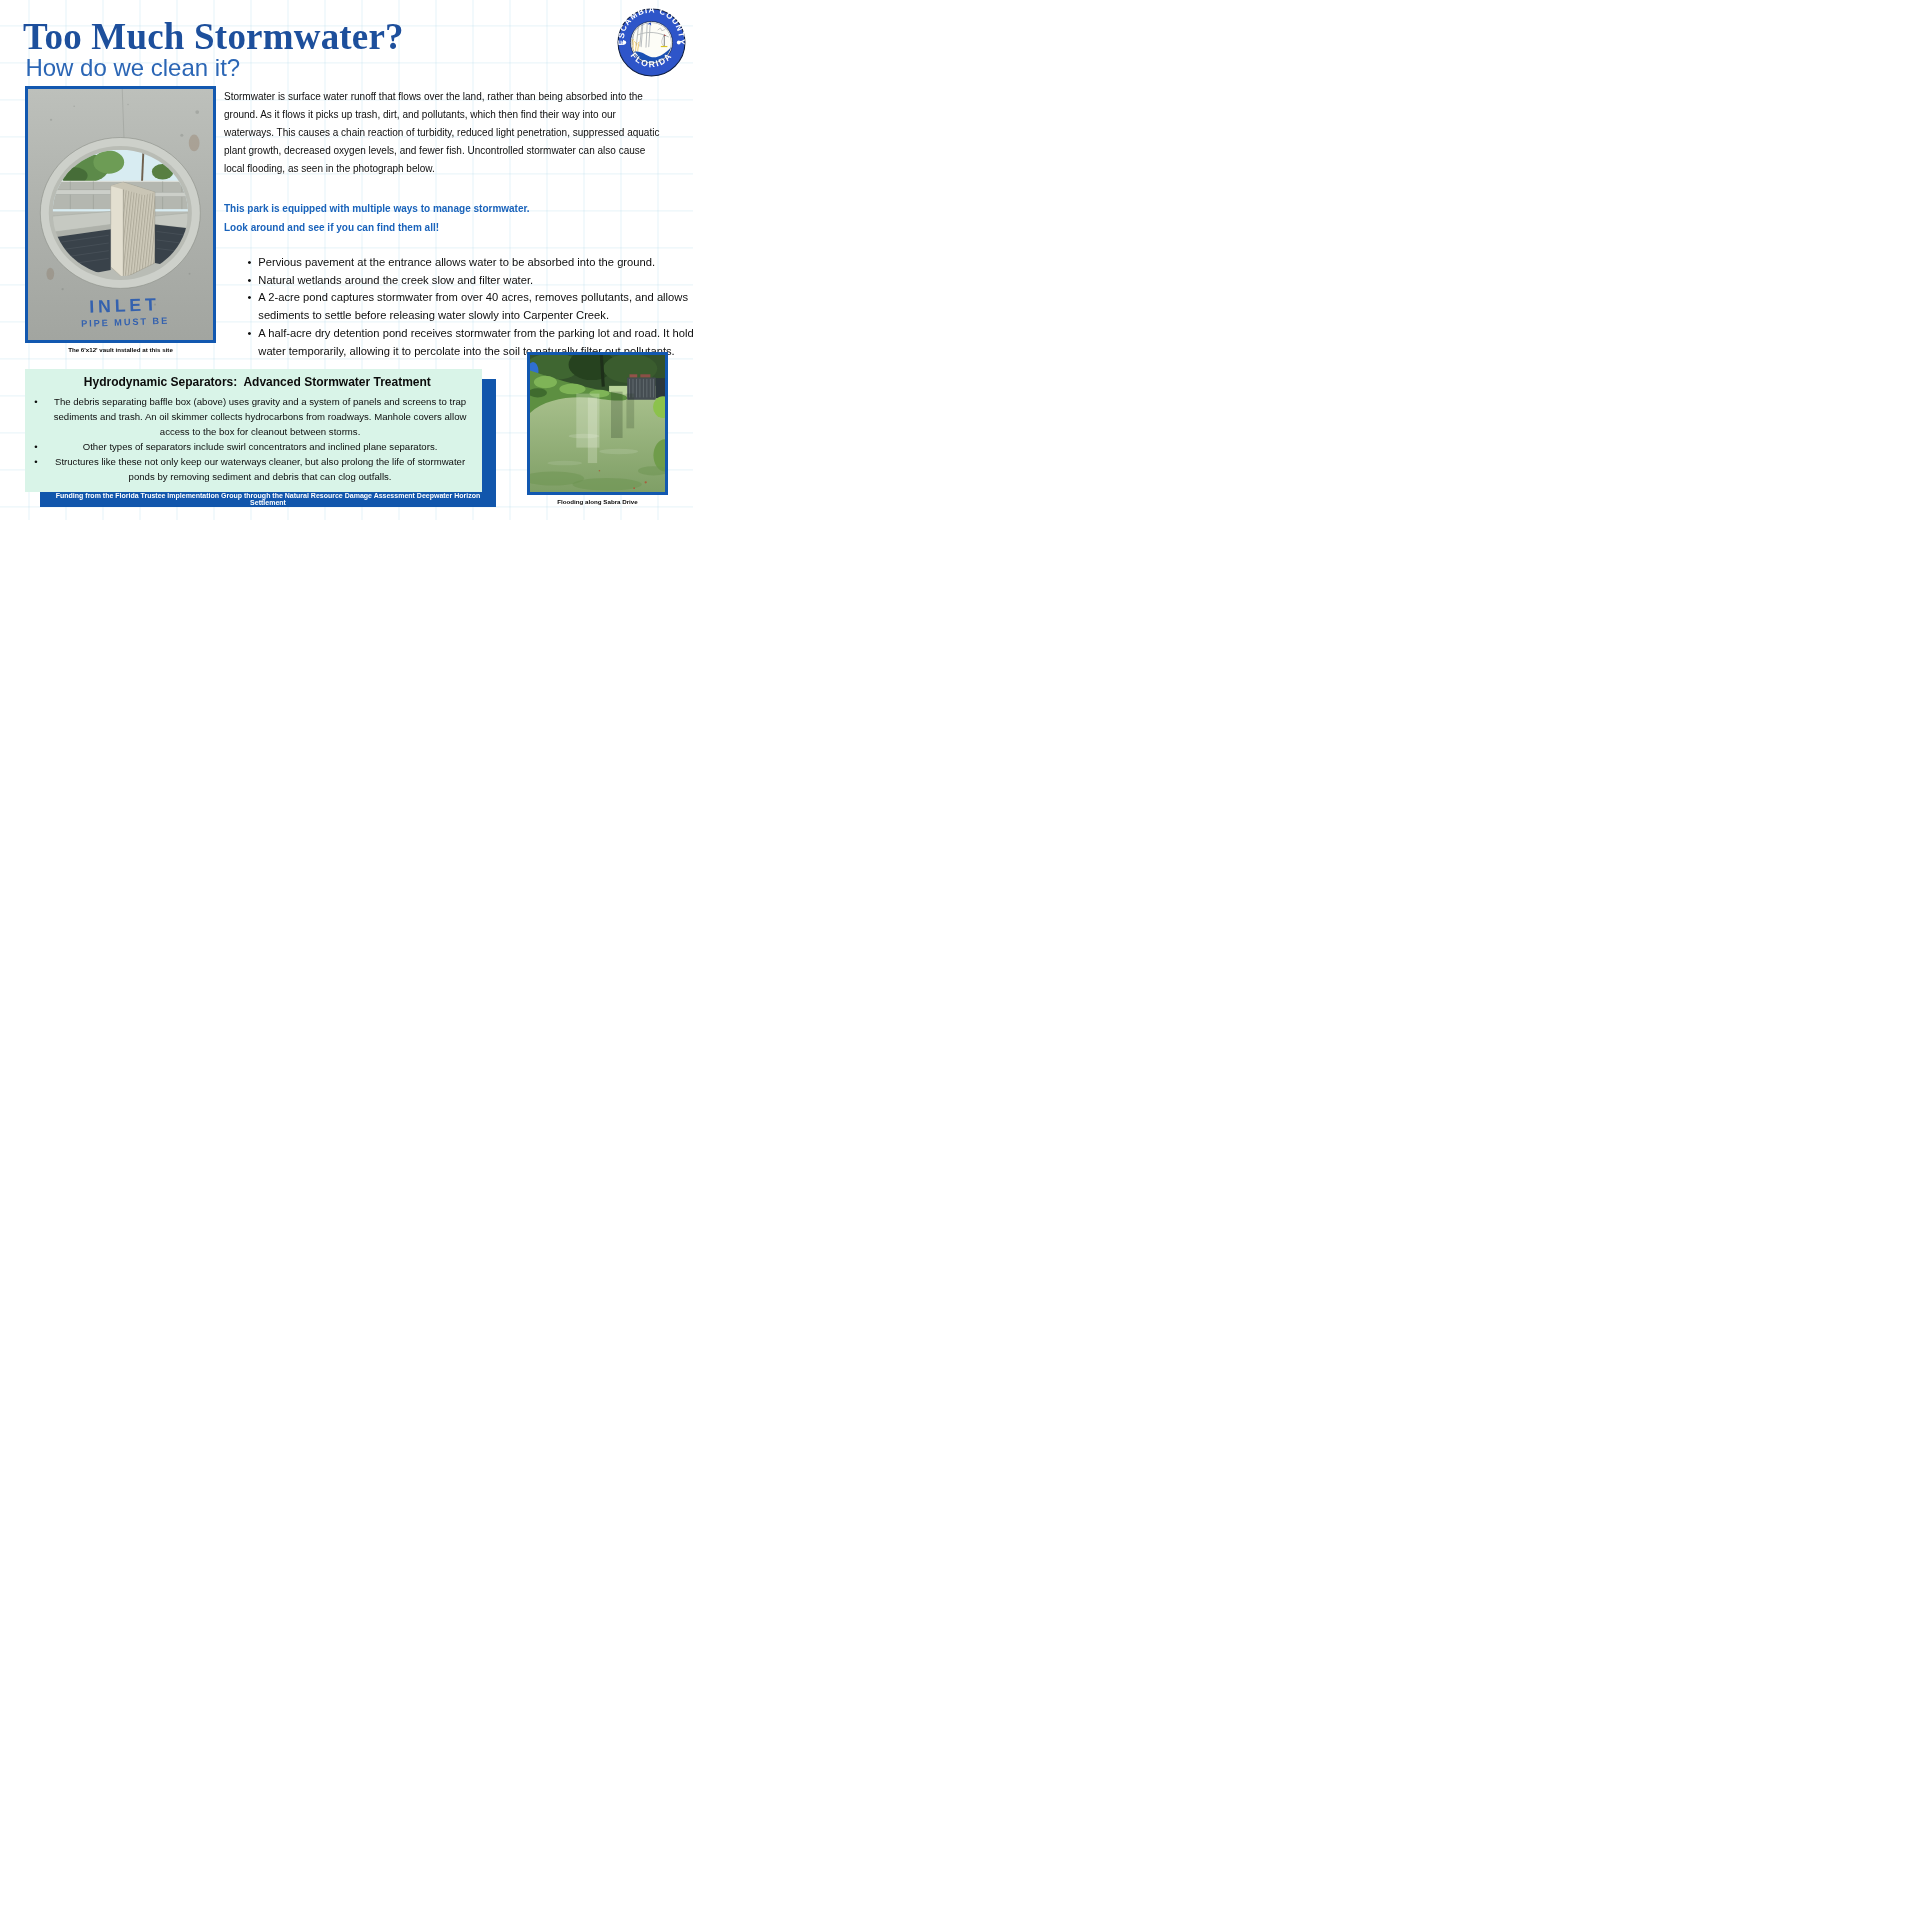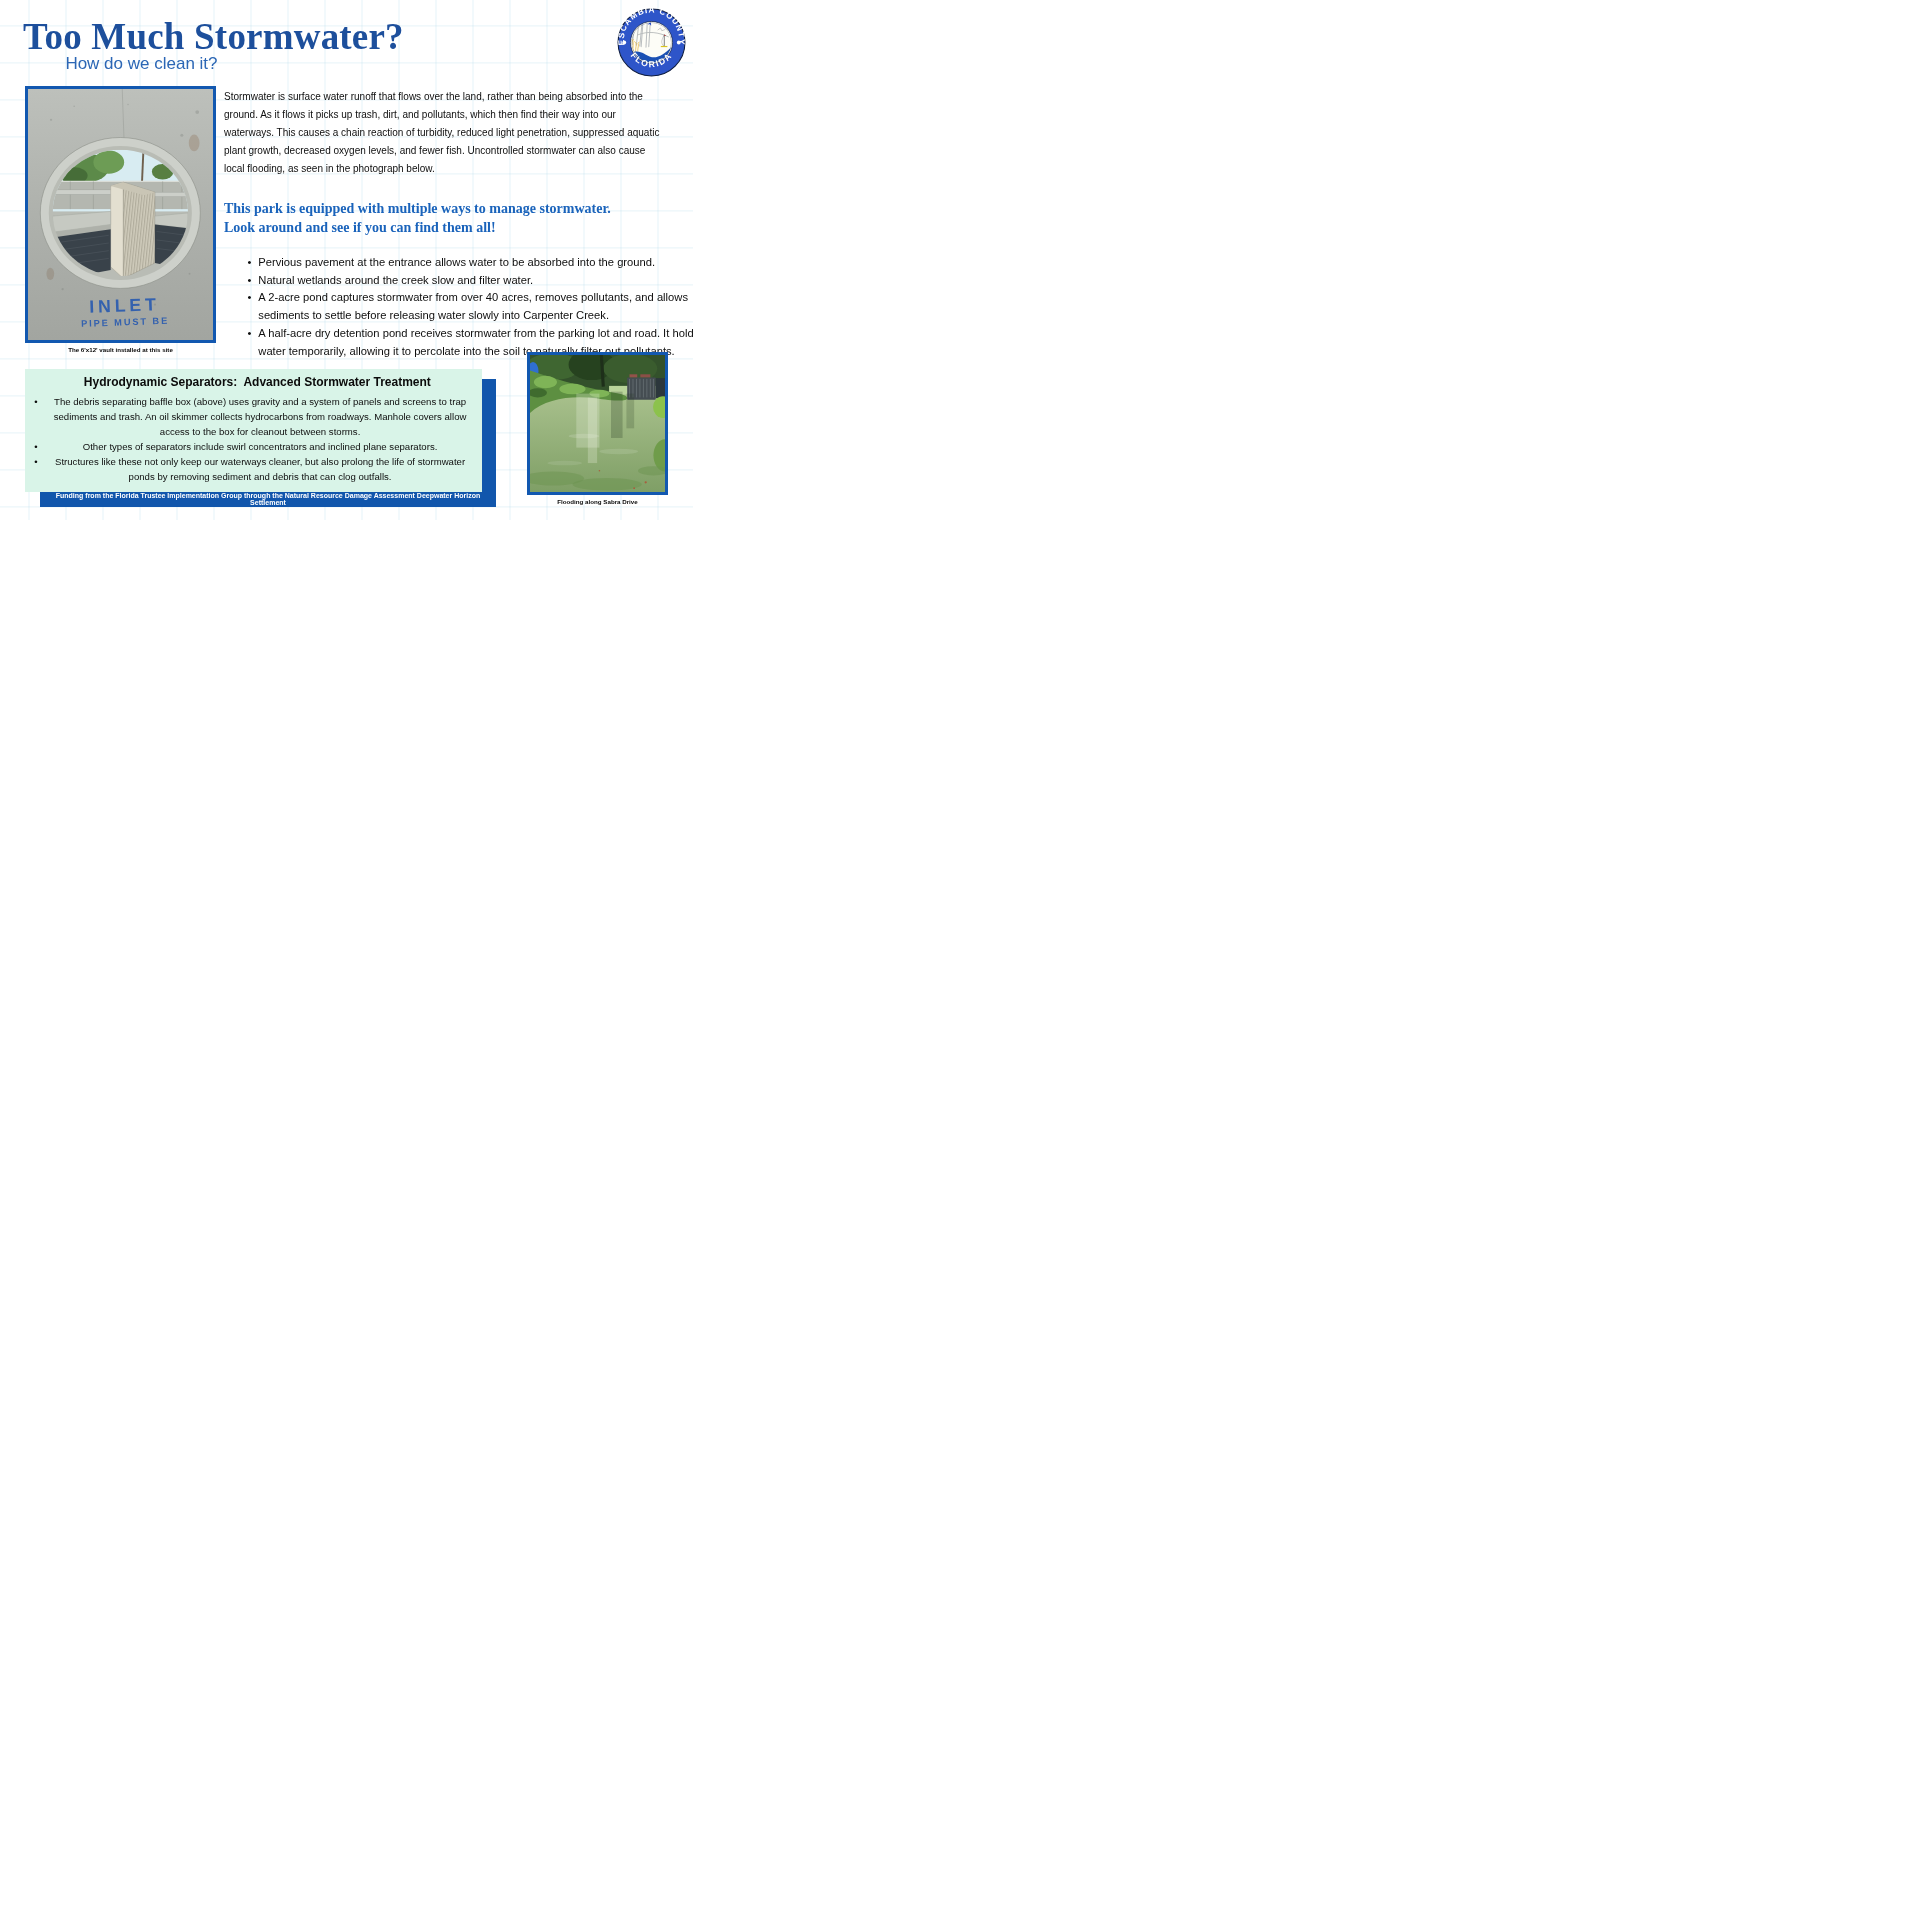--- a/index.html
+++ b/index.html
@@ -15,39 +15,39 @@
     color:#0e0e0e;
   }
   .title{
     position:absolute;left:23px;top:16px;
     font-family:"Liberation Serif","DejaVu Serif",serif;
     font-weight:700;font-size:37px;line-height:1.12;
     color:#1d4f9c;letter-spacing:0.2px;
   }
   .subtitle{
     position:absolute;left:25.4px;top:54px;
-    font-size:17px;font-weight:400;color:#2b66b5;margin-left:40px;
+    font-size:24px;font-weight:400;color:#2b66b5;
   }
   .logo{position:absolute;left:617px;top:7.7px;width:69px;height:69px;}
 
   .photo{box-sizing:border-box;border:3.1px solid #1258b0;position:absolute;background:#aaaaa5;}
   .photo svg{display:block;width:100%;height:100%;}
   .photo-left{left:25px;top:86px;width:191px;height:257px;}
   .photo-right{left:527px;top:352px;width:141px;height:143px;}
   .caption{position:absolute;text-align:center;font-weight:700;font-size:6.2px;color:#0a0a0a;}
   .caption-left{left:25px;top:346px;width:191px;}
   .caption-right{left:527px;top:498px;width:141px;}
 
   .intro{
     position:absolute;left:224px;top:88px;width:439px;
     font-size:10px;line-height:18px;
   }
   .callout{
     position:absolute;left:224px;top:200px;width:458px;
-    font-size:14px;line-height:18.5px;font-weight:700;color:#1a63bb;font-family:Liberation Serif, serif;
+    font-size:10px;line-height:18.5px;font-weight:700;color:#1a63bb;
   }
   .features{
     position:absolute;left:230px;top:238px;width:454px;
     list-style:none;margin:16px;padding:0;
   }
   .features li{
     position:relative;padding-left:12.3px;
     font-size:11.2px;line-height:17.7px;
   }
   .features li::before{content:"\2022";position:absolute;left:1.5px;top:0;}

